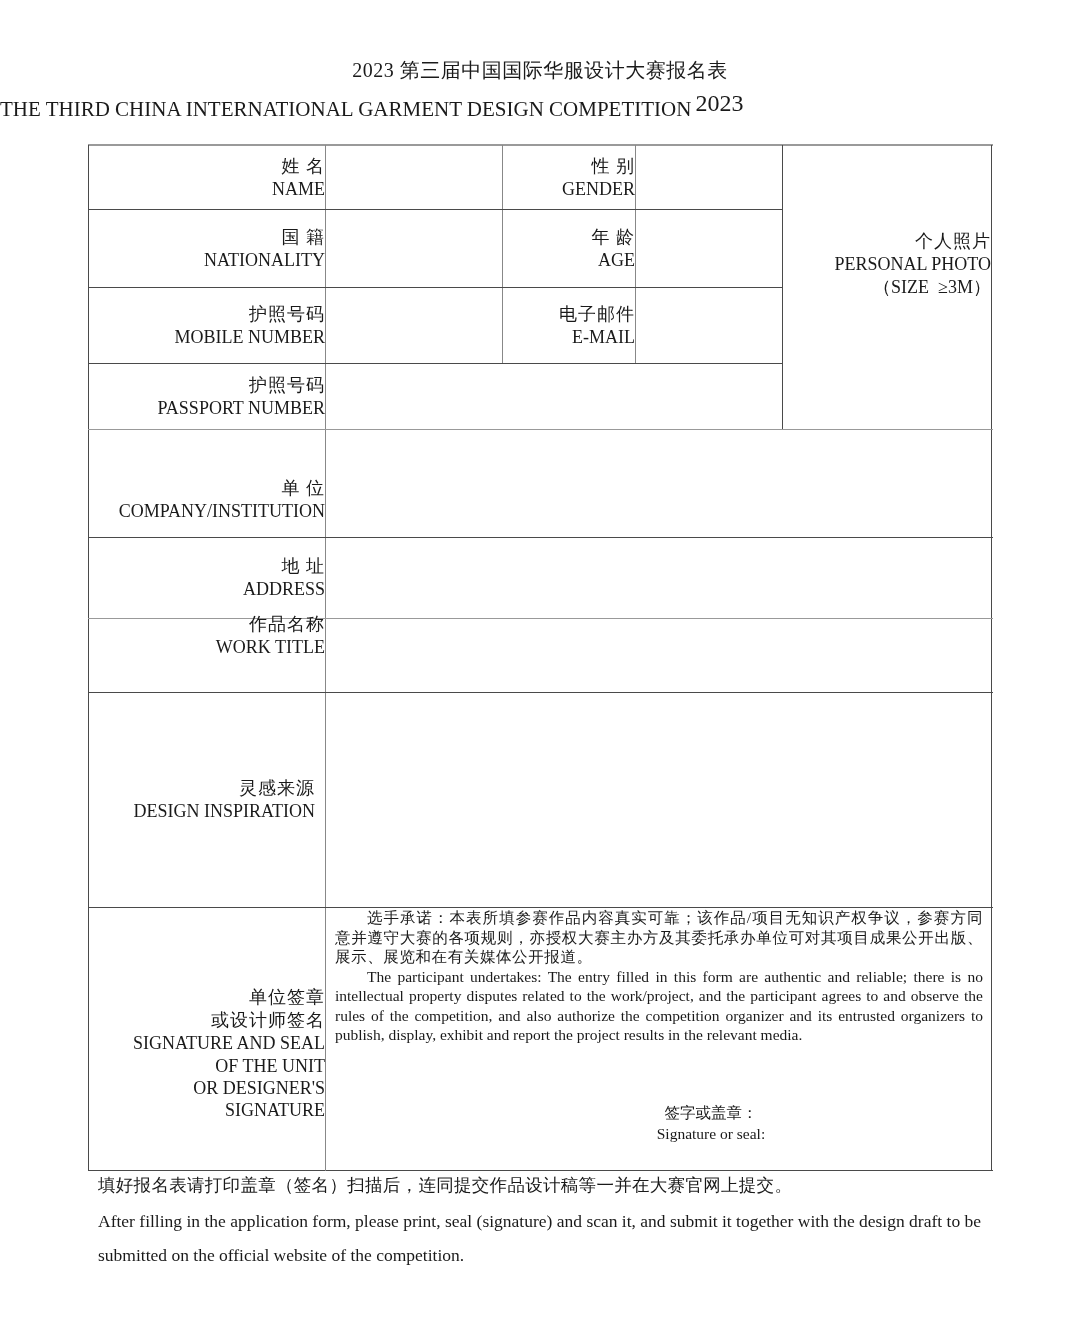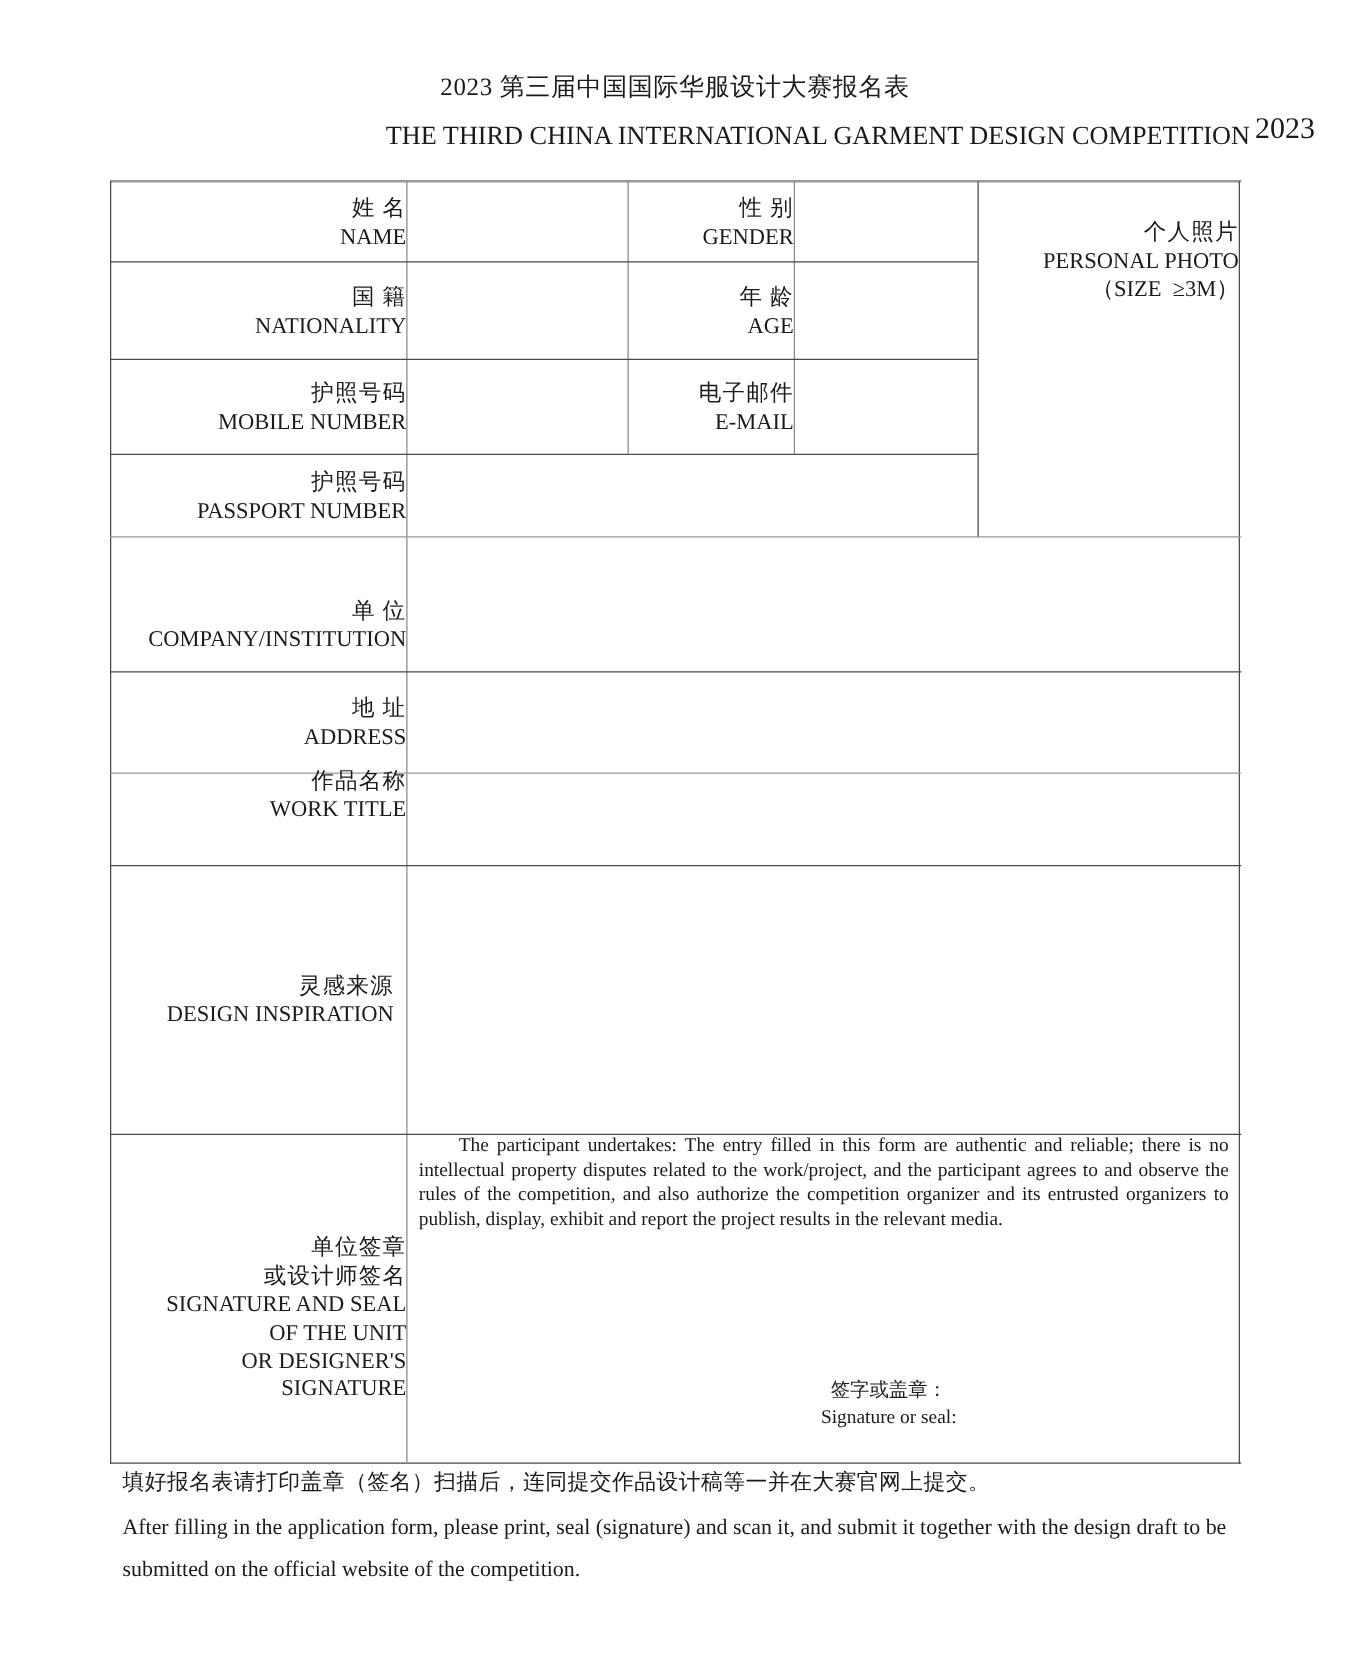--- a/index.html
+++ b/index.html
@@ -5,21 +5,21 @@
   html, body { margin: 0; padding: 0; background: #ffffff; }
   body {
     width: 1080px; height: 1322px; position: relative; overflow: hidden;
     font-family: "Liberation Serif", "DejaVu Serif", serif; color: #1a1a1a;
   }
   .title-cn {
     position: absolute; left: 0; width: 1080px; top: 52px; text-align: center;
     font-size: 20px; letter-spacing: 0.5px; line-height: 36px;
   }
   .title-en {
-    position: absolute; left: 0; width: 1052px; top: 92px; text-align: right;
+    position: absolute; left: 0; width: 1052px; top: 92px; text-align: left;
     font-size: 21px; line-height: 32px;
   }
   .title-en .year { font-size: 24px; position: relative; top: -5px; margin-left: 4px; }
 
   .cell {
     position: absolute; box-sizing: border-box;
     display: flex; flex-direction: column; align-items: flex-end; justify-content: center;
     text-align: center; font-size: 18px; line-height: 23px;
   }
   .cell .cn { letter-spacing: 1px; }
@@ -105,21 +105,21 @@
     <span>E-MAIL</span>
   </div>
   <div class="cell field" style="left:637px; top:288px; width:145px; height:75px;"></div>
 
   <div class="cell" style="left:89px; top:364px; width:236px; height:65px;">
     <span class="cn">护照号码</span>
     <span>PASSPORT NUMBER</span>
   </div>
   <div class="cell field" style="left:327px; top:364px; width:455px; height:65px;"></div>
 
-  <div class="cell" style="left:784px; top:146px; width:207px; height:283px; justify-content:flex-start; padding-top:28px;">
+  <div class="cell" style="left:784px; top:146px; width:207px; height:283px; justify-content:flex-start; padding-top:84px;">
     <span class="cn">个人照片</span>
     <span>PERSONAL PHOTO</span>
     <span style="white-space:pre;">（SIZE  ≥3M）</span>
   </div>
 
   <div class="cell" style="left:89px; top:446px; width:236px; height:107px;">
     <span class="cn">单 位</span>
     <span>COMPANY/INSTITUTION</span>
   </div>
   <div class="cell field" style="left:327px; top:430px; width:664px; height:107px;"></div>
@@ -145,20 +145,21 @@
   <div class="cell" style="left:89px; top:908px; width:236px; height:262px; padding-top:28px;">
     <span class="cn">单位签章</span>
     <span class="cn">或设计师签名</span>
     <span>SIGNATURE AND SEAL</span>
     <span style="line-height:22px;">OF THE UNIT</span>
     <span style="line-height:22px;">OR DESIGNER'S</span>
     <span style="line-height:22px;">SIGNATURE</span>
   </div>
 
   <div class="commit">
+    <p class="cn-p" style="margin-top:1px;">选手承诺：本表所填参赛作品内容真实可靠；该作品/项目无知识产权争议，参赛方同意并遵守大赛的各项规则，亦授权大赛主办方及其委托承办单位可对其项目成果公开出版、展示、展览和在有关媒体公开报道。</p>
     <p style="margin-top:0;">The participant undertakes: The entry filled in this form are authentic and reliable; there is no intellectual property disputes related to the work/project, and the participant agrees to and observe the rules of the competition, and also authorize the competition organizer and its entrusted organizers to publish, display, exhibit and report the project results in the relevant media.</p>
   </div>
 
   <div class="sig-label">
     <div>签字或盖章：</div>
     <div>Signature or seal:</div>
   </div>
 </div>
 
 <div class="footer footer-cn">填好报名表请打印盖章（签名）扫描后，连同提交作品设计稿等一并在大赛官网上提交。</div>

